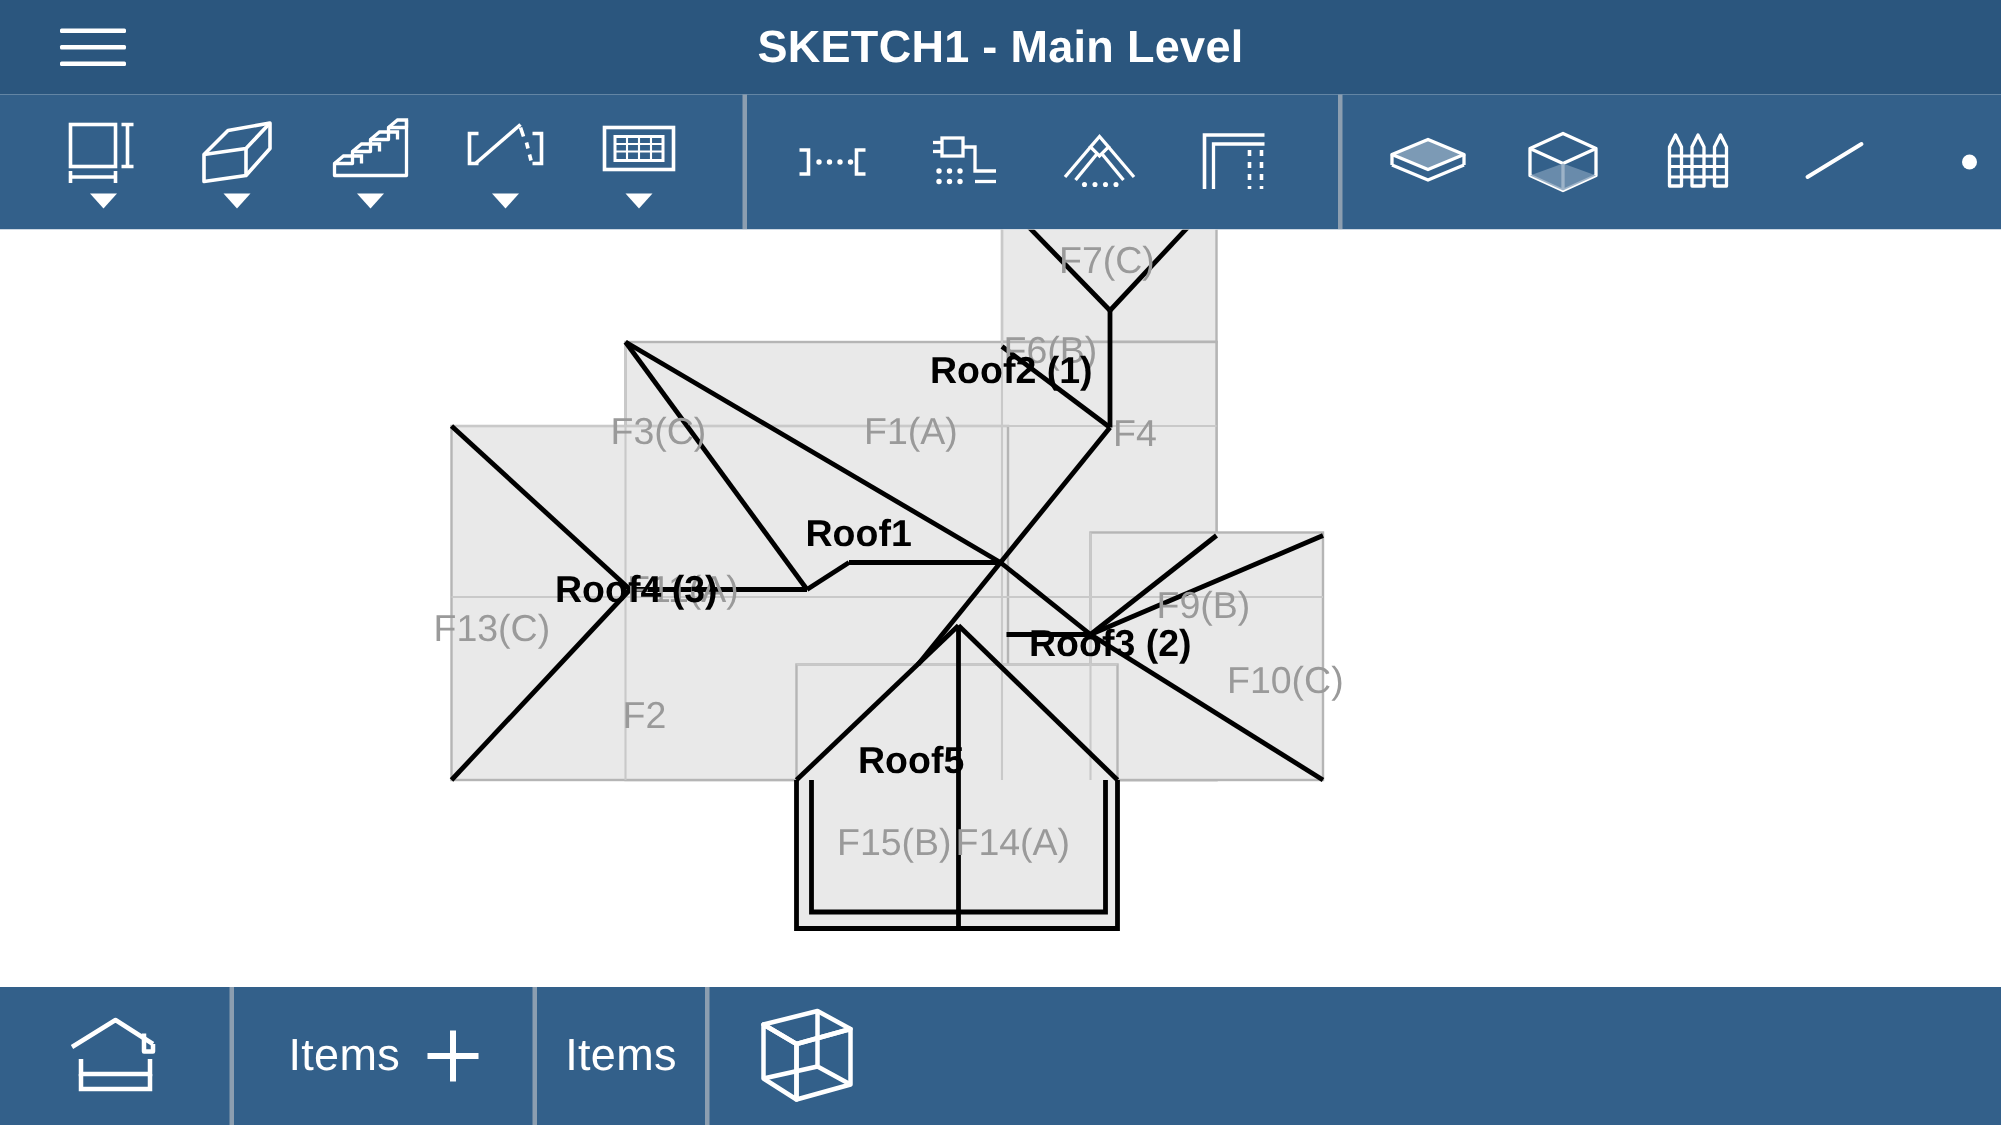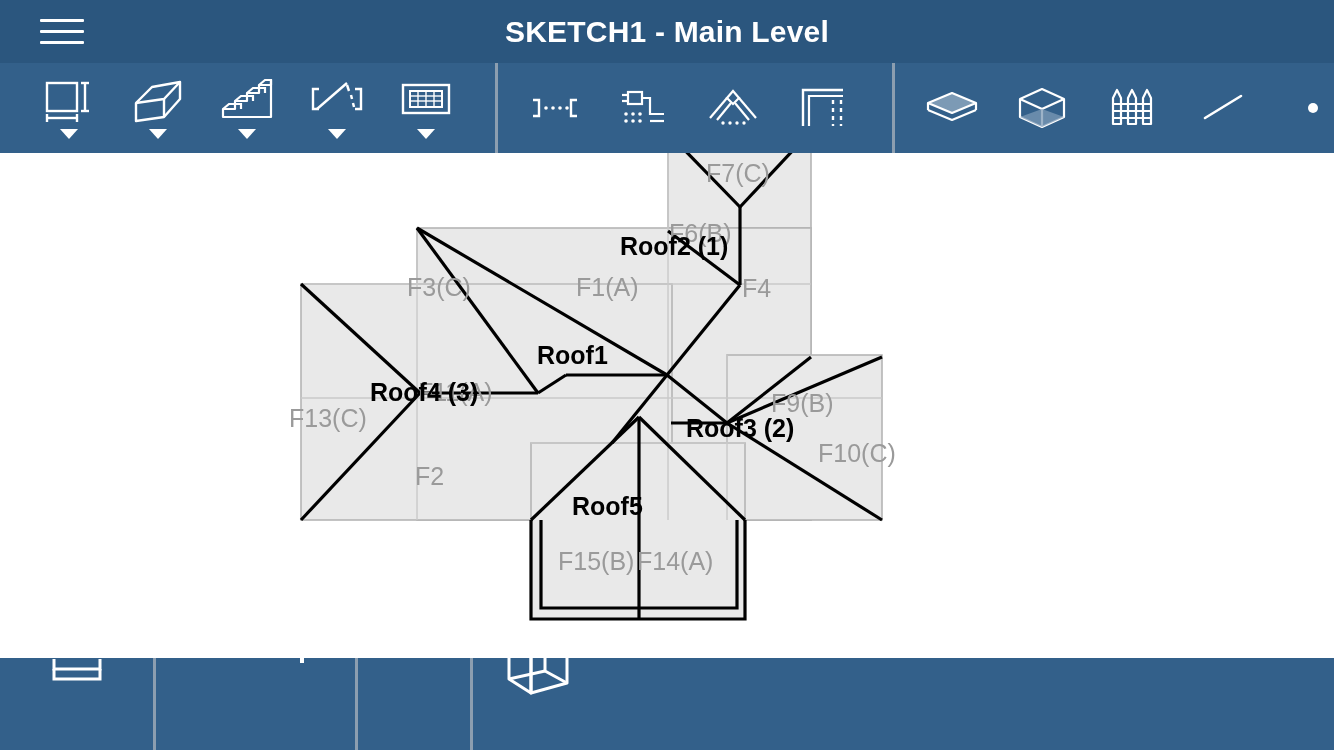--- a/index.html
+++ b/index.html
@@ -113,24 +113,24 @@
     background: #33608a;
   }
   .bb-sep {
     position: absolute;
     top: 658px;
     width: 3px; height: 92px;
     background: #8c9eb0;
   }
   .bb-cell {
     position: absolute;
-    top: 629px;
+    top: 658px;
     height: 92px;
     display: flex;
-    align-items: flex-start;
+    align-items: center;
     justify-content: center;
     cursor: pointer;
     color: #ffffff;
     border-radius: 13px;
   }
   .bb-label {
     font-size: 30px;
     color: #ffffff;
     letter-spacing: 0.2px;
   }

